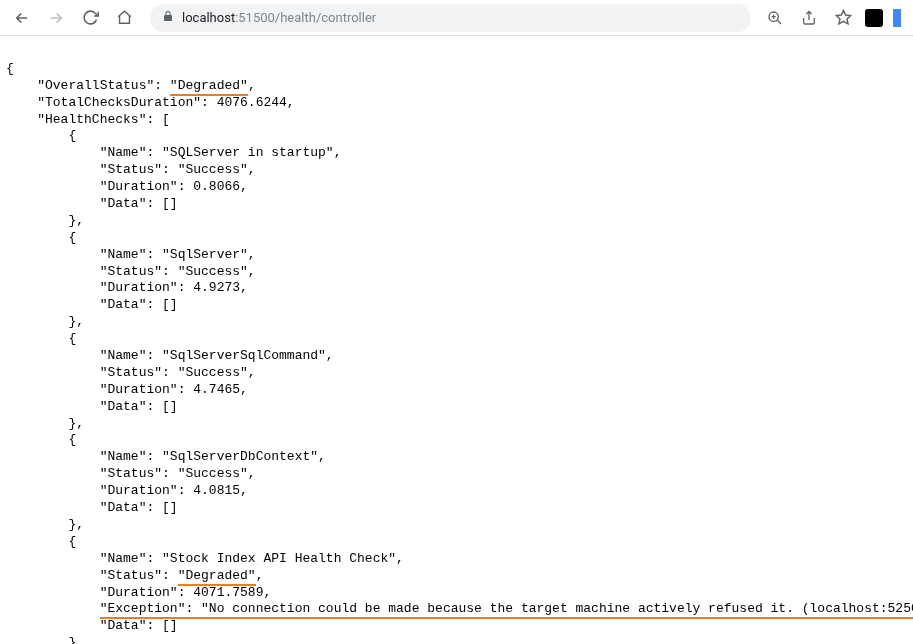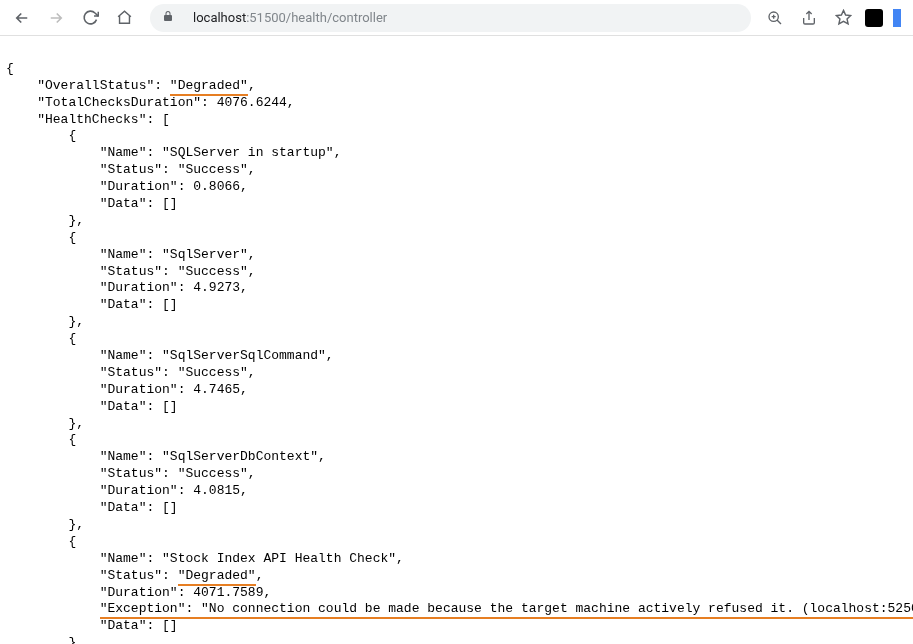--- a/index.html
+++ b/index.html
@@ -31,21 +31,21 @@
     }
     .nav-btn.disabled { color: #bdbdbd; }
     .address-bar {
       flex: 1;
       height: 28px;
       background: #f1f3f4;
       border-radius: 14px;
       display: flex;
       align-items: center;
       padding: 0 12px;
-      gap: 19px;
+      gap: 8px;
       font-size: 13px;
       color: #202124;
       margin: 0 6px;
     }
     .lock-icon { color: #5f6368; }
     .url-host { color: #202124; }
     .url-path { color: #80868b; }
     .right-icons {
       display: flex;
       align-items: center;

